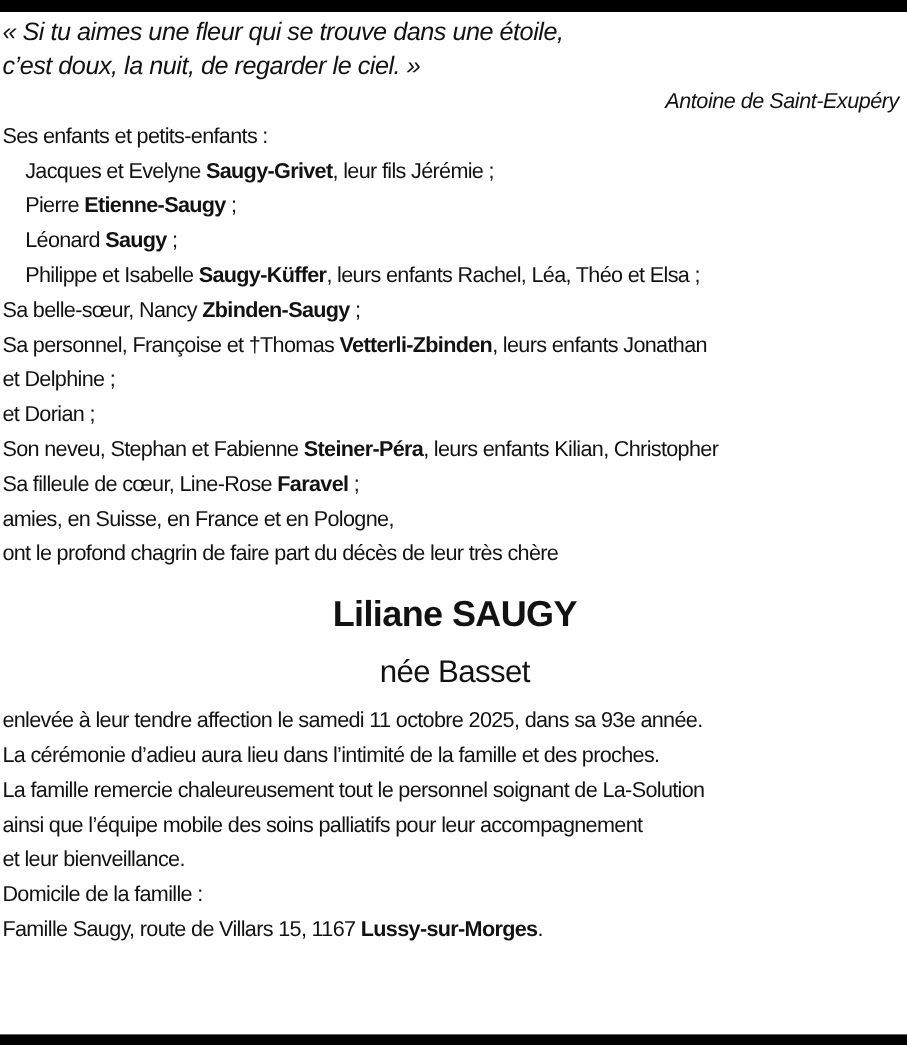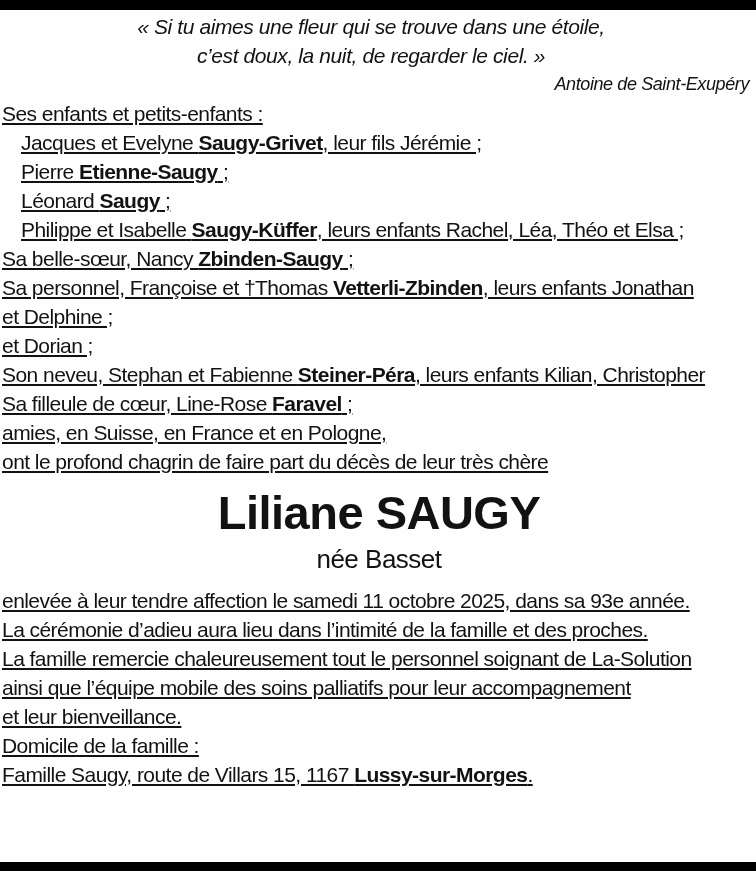--- a/index.html
+++ b/index.html
@@ -21,55 +21,54 @@
     left: 0;
     width: 100%;
     background: #000000;
   }
   .bar.top { top: 0; height: 10px; }
   .bar.bottom { bottom: 0; height: 9px; }
   .content {
     padding: 12px 0 0 2px;
   }
   .quote {
-    text-align: center;
+    text-align: left;
     font-style: italic;
     font-size: 21px;
     line-height: 29px;
     padding-right: 16px;
     letter-spacing: -0.4px;
     white-space: nowrap;
   }
   .quote-attribution {
     text-align: right;
     font-style: italic;
     font-size: 18px;
     line-height: 29px;
     padding-right: 7px;
     letter-spacing: -0.4px;
     white-space: nowrap;
   }
   .family, .details {
-    font-size: 21px;
+    font-size: 18px;
     line-height: 29px;
     letter-spacing: -0.55px;
-    text-decoration: underline;
   }
   .text-line {
     white-space: nowrap;
   }
   .text-line.indent {
     padding-left: 19px;
   }
   .b {
     font-weight: bold;
   }
   .deceased-name {
     text-align: center;
-    font-size: 47px;
+    font-size: 30px;
     font-weight: bold;
     line-height: 46px;
     margin: 14px 0 6px 0;
     letter-spacing: -0.5px;
   }
   .maiden-name {
     text-align: center;
     font-size: 26px;
     line-height: 34px;
     margin: 0 0 10px 0;

